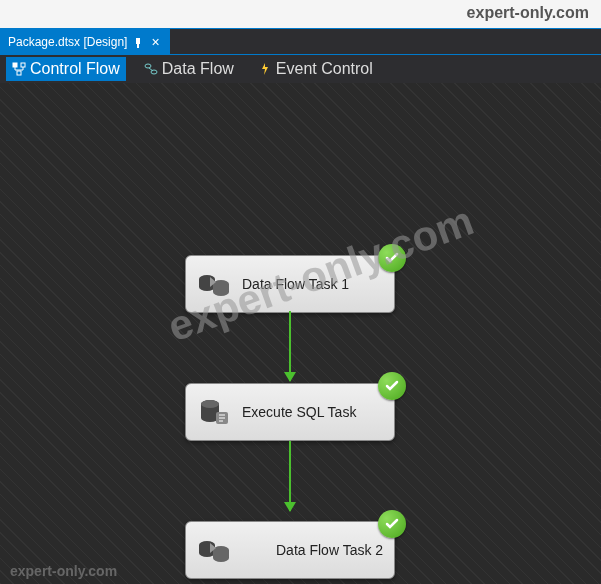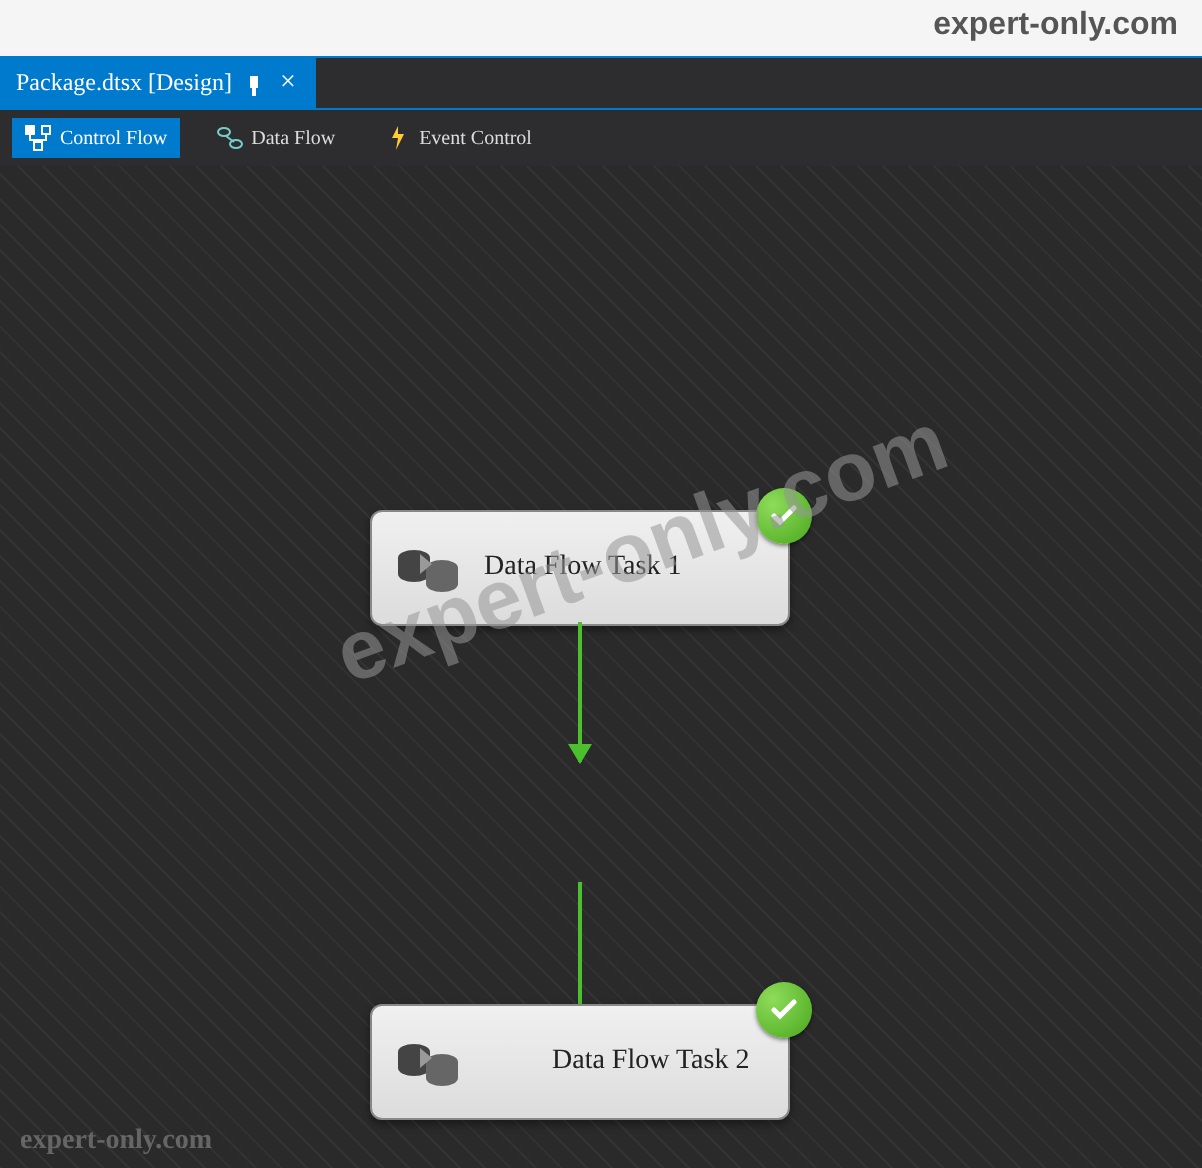--- a/index.html
+++ b/index.html
@@ -38,21 +38,20 @@
     left: 10px;
     color: rgba(160,160,160,0.5);
     font-size: 14px;
     font-weight: bold;
   }
   .app {
     position: absolute;
     top: 28px; left: 0; right: 0; bottom: 0;
     background: #fde047;
     border-top: 1px solid #007acc;
-    font-family: Liberation Serif, serif;
   }
   .tabbar {
     height: 26px;
     background: #2d2d30;
     display: flex;
     align-items: stretch;
     border-bottom: 1px solid #007acc;
   }
   .doctab {
     display: flex;
@@ -72,21 +71,21 @@
     padding: 0 2px;
   }
   .toolbar {
     height: 28px;
     background: #2d2d30;
     display: flex;
     align-items: center;
     gap: 12px;
     padding: 0 6px;
     color: #ddd;
-    font-size: 10px;
+    font-size: 16px;
   }
   .toolbtn {
     display: flex;
     align-items: center;
     gap: 4px;
     padding: 3px 6px;
     cursor: pointer;
   }
   .toolbtn.active {
     background: #007acc;
@@ -138,21 +137,21 @@
     content: "";
     position: absolute;
     bottom: -1px; left: -5px;
     width: 0; height: 0;
     border-left: 6px solid transparent;
     border-right: 6px solid transparent;
     border-top: 10px solid #4bbf2e;
   }
   #task1 { top: 172px; left: 185px; }
   #task2 { top: 300px; left: 185px; }
-  #task3 { top: 419px; left: 185px; gap: 44px; }
+  #task3 { top: 438px; left: 185px; gap: 44px; }
   #conn1 { top: 228px; height: 70px; }
   #conn2 { top: 358px; height: 70px; }
 </style>
 </head>
 <body>
 
 <div class="watermark-top">expert-only.com</div>
 <div class="watermark-mid">expert-only.com</div>
 
 <div class="app">
@@ -217,20 +216,37 @@
       <span>Data Flow Task 1</span>
       <span class="status-badge">
         <svg viewBox="0 0 16 16">
             <path d="M3 8l3 3 7-7" stroke="#fff" stroke-width="2.5" fill="none" stroke-linecap="round"></path>
           </svg>
       </span>
     </div>
 
     <div id="conn1" class="connector"></div>
 
+    <div id="task2" class="task">
+      <span class="ticon-box">
+        <svg viewBox="0 0 36 36">
+            <ellipse cx="14" cy="10" rx="9" ry="4" fill="#444"></ellipse>
+            <path d="M5 10v14a9 4 0 0 0 18 0V10" fill="#444"></path>
+            <ellipse cx="14" cy="10" rx="9" ry="4" fill="#666"></ellipse>
+            <rect x="20" y="18" width="12" height="12" rx="2" fill="#888"></rect>
+            <path d="M23 21h6M23 24h6M23 27h4" stroke="#fff" stroke-width="1"></path>
+          </svg>
+      </span>
+      <span>Execute SQL Task</span>
+      <span class="status-badge">
+        <svg viewBox="0 0 16 16">
+            <path d="M3 8l3 3 7-7" stroke="#fff" stroke-width="2.5" fill="none" stroke-linecap="round"></path>
+          </svg>
+      </span>
+    </div>
 
     <div id="conn2" class="connector"></div>
 
     <div id="task3" class="task">
       <span class="ticon-box">
         <svg viewBox="0 0 36 36">
             <ellipse cx="11" cy="13" rx="8" ry="4" fill="#444"></ellipse>
             <path d="M3 13v8a8 4 0 0 0 16 0v-8" fill="#444"></path>
             <ellipse cx="25" cy="18" rx="8" ry="4" fill="#666"></ellipse>
             <path d="M17 18v8a8 4 0 0 0 16 0v-8" fill="#666"></path>

